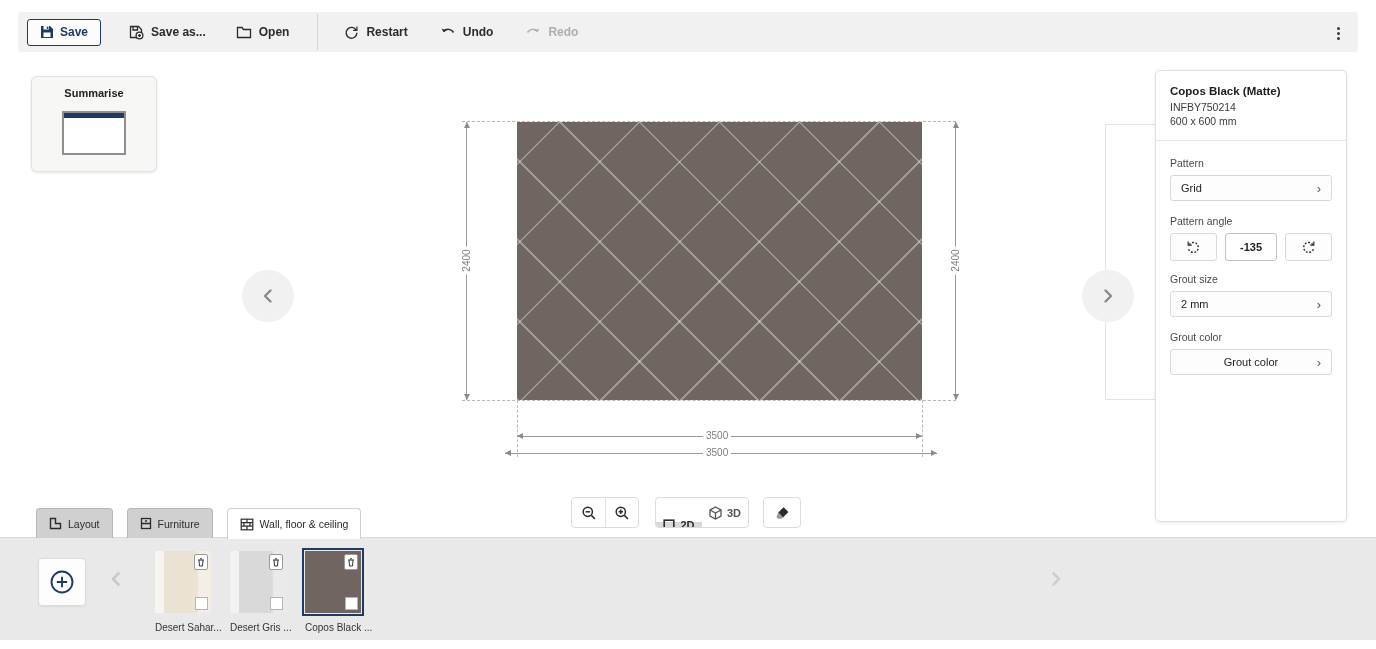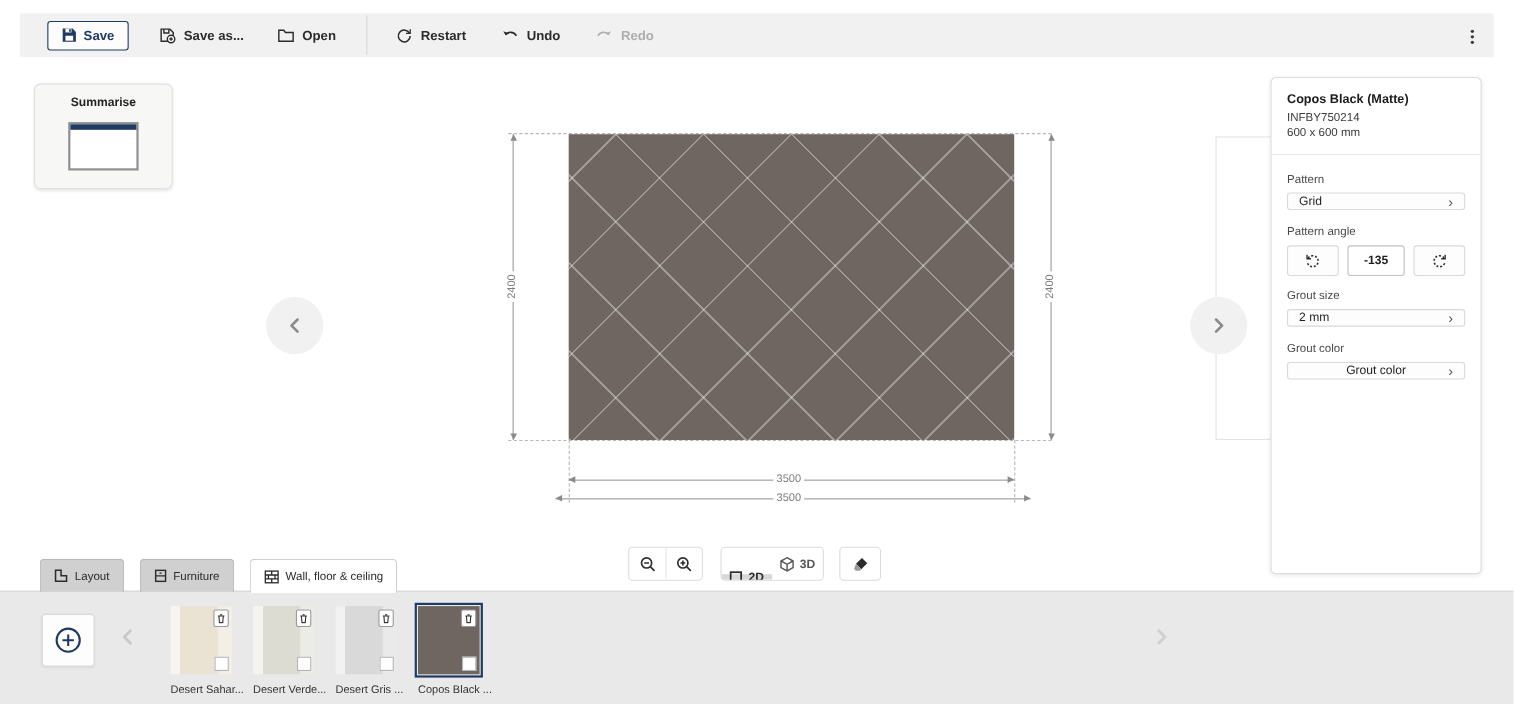--- a/index.html
+++ b/index.html
@@ -5,21 +5,21 @@
   * { box-sizing: border-box; margin: 0; padding: 0; }
   html,body { width:1376px; height:649px; }
   body {
     font-family: "Liberation Sans", sans-serif;
     background:#ffffff; position:relative; overflow:hidden; color:#2b2b2b;
   }
   
   .toolbar {
     position:absolute; left:18px; top:12px; right:18px; height:40px;
     background:#f1f1f1; border-radius:2px; display:flex; align-items:center;
-    padding-left:25px;
+    padding-left:9px;
   }
   .save-btn {
     display:flex; align-items:center; gap:6px; height:27px; padding:0 12px;
     background:#fcfcfc; border:1px solid #1f3a63; border-radius:3px;
     color:#1f3a63; font-size:12px; font-weight:bold; cursor:pointer;
   }
   .tool-btn {
     display:flex; align-items:center; gap:7px; font-size:12px; font-weight:600;
     color:#2b2b2b; background:none; border:none; cursor:pointer;
     font-family:"Liberation Sans",sans-serif;
@@ -72,21 +72,21 @@
   .panel {
     position:absolute; left:1155px; top:70px; width:192px; height:452px;
     background:#fff; border:1px solid #ddd; border-radius:5px;
     box-shadow:0 1px 4px rgba(0,0,0,.08); padding:14px; z-index:5; font-size:10.5px;
   }
   .panel .p-title { font-size:11.5px; font-weight:bold; color:#1c1c1c; margin-bottom:3px;}
   .panel .p-sub { color:#3a3a3a; line-height:1.35; }
   .panel-divider { height:1px; background:#e9e9e9; margin:12px -14px 16px; }
   .field-label { color:#4a4a4a; margin-bottom:6px; }
   .select-box {
-    height:16px; border:1px solid #d9d9d9; border-radius:3px; background:#fdfdfd;
+    height:26px; border:1px solid #d9d9d9; border-radius:3px; background:#fdfdfd;
     display:flex; align-items:center; justify-content:space-between; padding:0 10px;
     font-size:11px; color:#1e1e1e; margin-bottom:14px; cursor:pointer;
   }
   .select-box .chev { color:#555; font-size:13px; line-height:1; }
   .angle-row { display:flex; gap:8px; margin-bottom:12px; }
   .icon-btn {
     width:52px; height:28px; border:1px solid #d9d9d9; border-radius:3px; background:#fdfdfd;
     display:flex; align-items:center; justify-content:center; cursor:pointer;
   }
   .angle-input {
@@ -422,31 +422,20 @@
         <div class="trash-badge">
           <svg width="8" height="9" viewBox="0 0 8 9" fill="none" stroke="#333" stroke-width="1">
               <path d="M1 2h6M2 2l.5 6h3L6 2M3 .8h2"></path>
             </svg>
         </div>
         <div class="corner-badge"></div>
       </div>
       <div class="tile-label">Desert Sahar...</div>
     </div>
     <div class="tile-item">
-      <div class="swatch striped" style="background-color: rgb(221, 220, 210);">
-        <div class="trash-badge">
-          <svg width="8" height="9" viewBox="0 0 8 9" fill="none" stroke="#333" stroke-width="1">
-              <path d="M1 2h6M2 2l.5 6h3L6 2M3 .8h2"></path>
-            </svg>
-        </div>
-        <div class="corner-badge"></div>
-      </div>
-      <div class="tile-label">Desert Verde...</div>
-    </div>
-    <div class="tile-item">
       <div class="swatch striped" style="background-color: rgb(217, 217, 217);">
         <div class="trash-badge">
           <svg width="8" height="9" viewBox="0 0 8 9" fill="none" stroke="#333" stroke-width="1">
               <path d="M1 2h6M2 2l.5 6h3L6 2M3 .8h2"></path>
             </svg>
         </div>
         <div class="corner-badge"></div>
       </div>
       <div class="tile-label">Desert Gris ...</div>
     </div>

